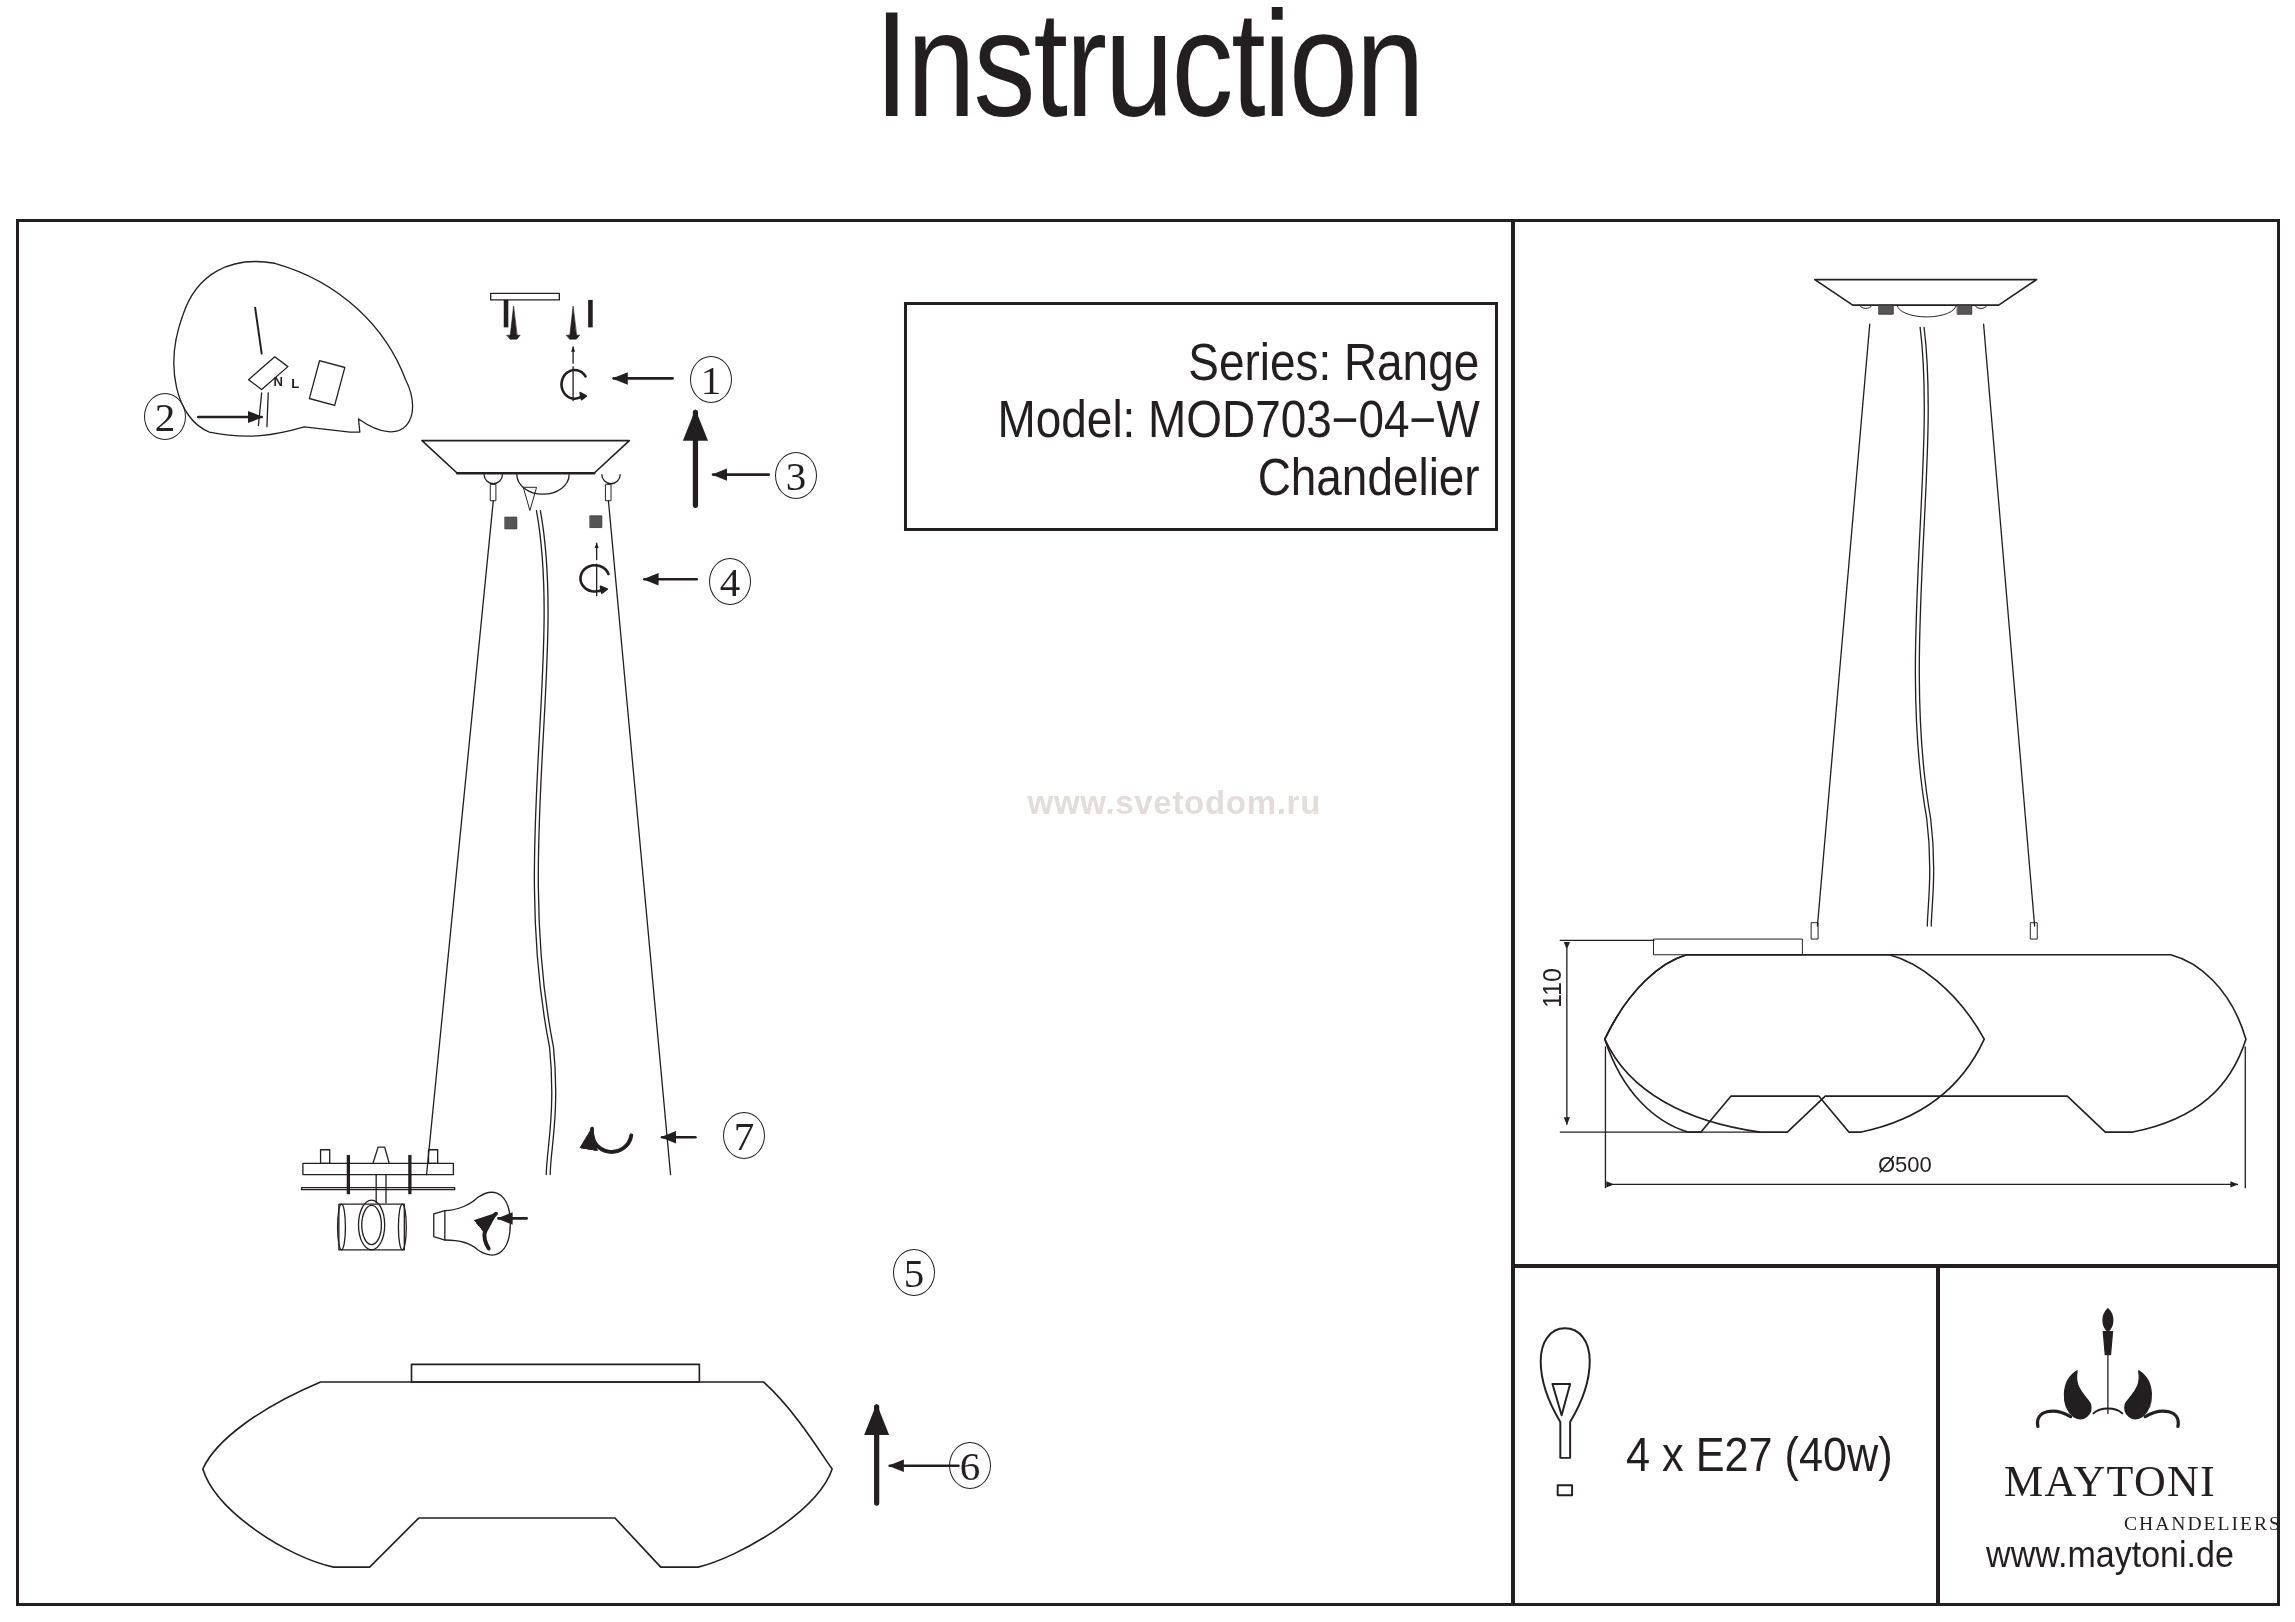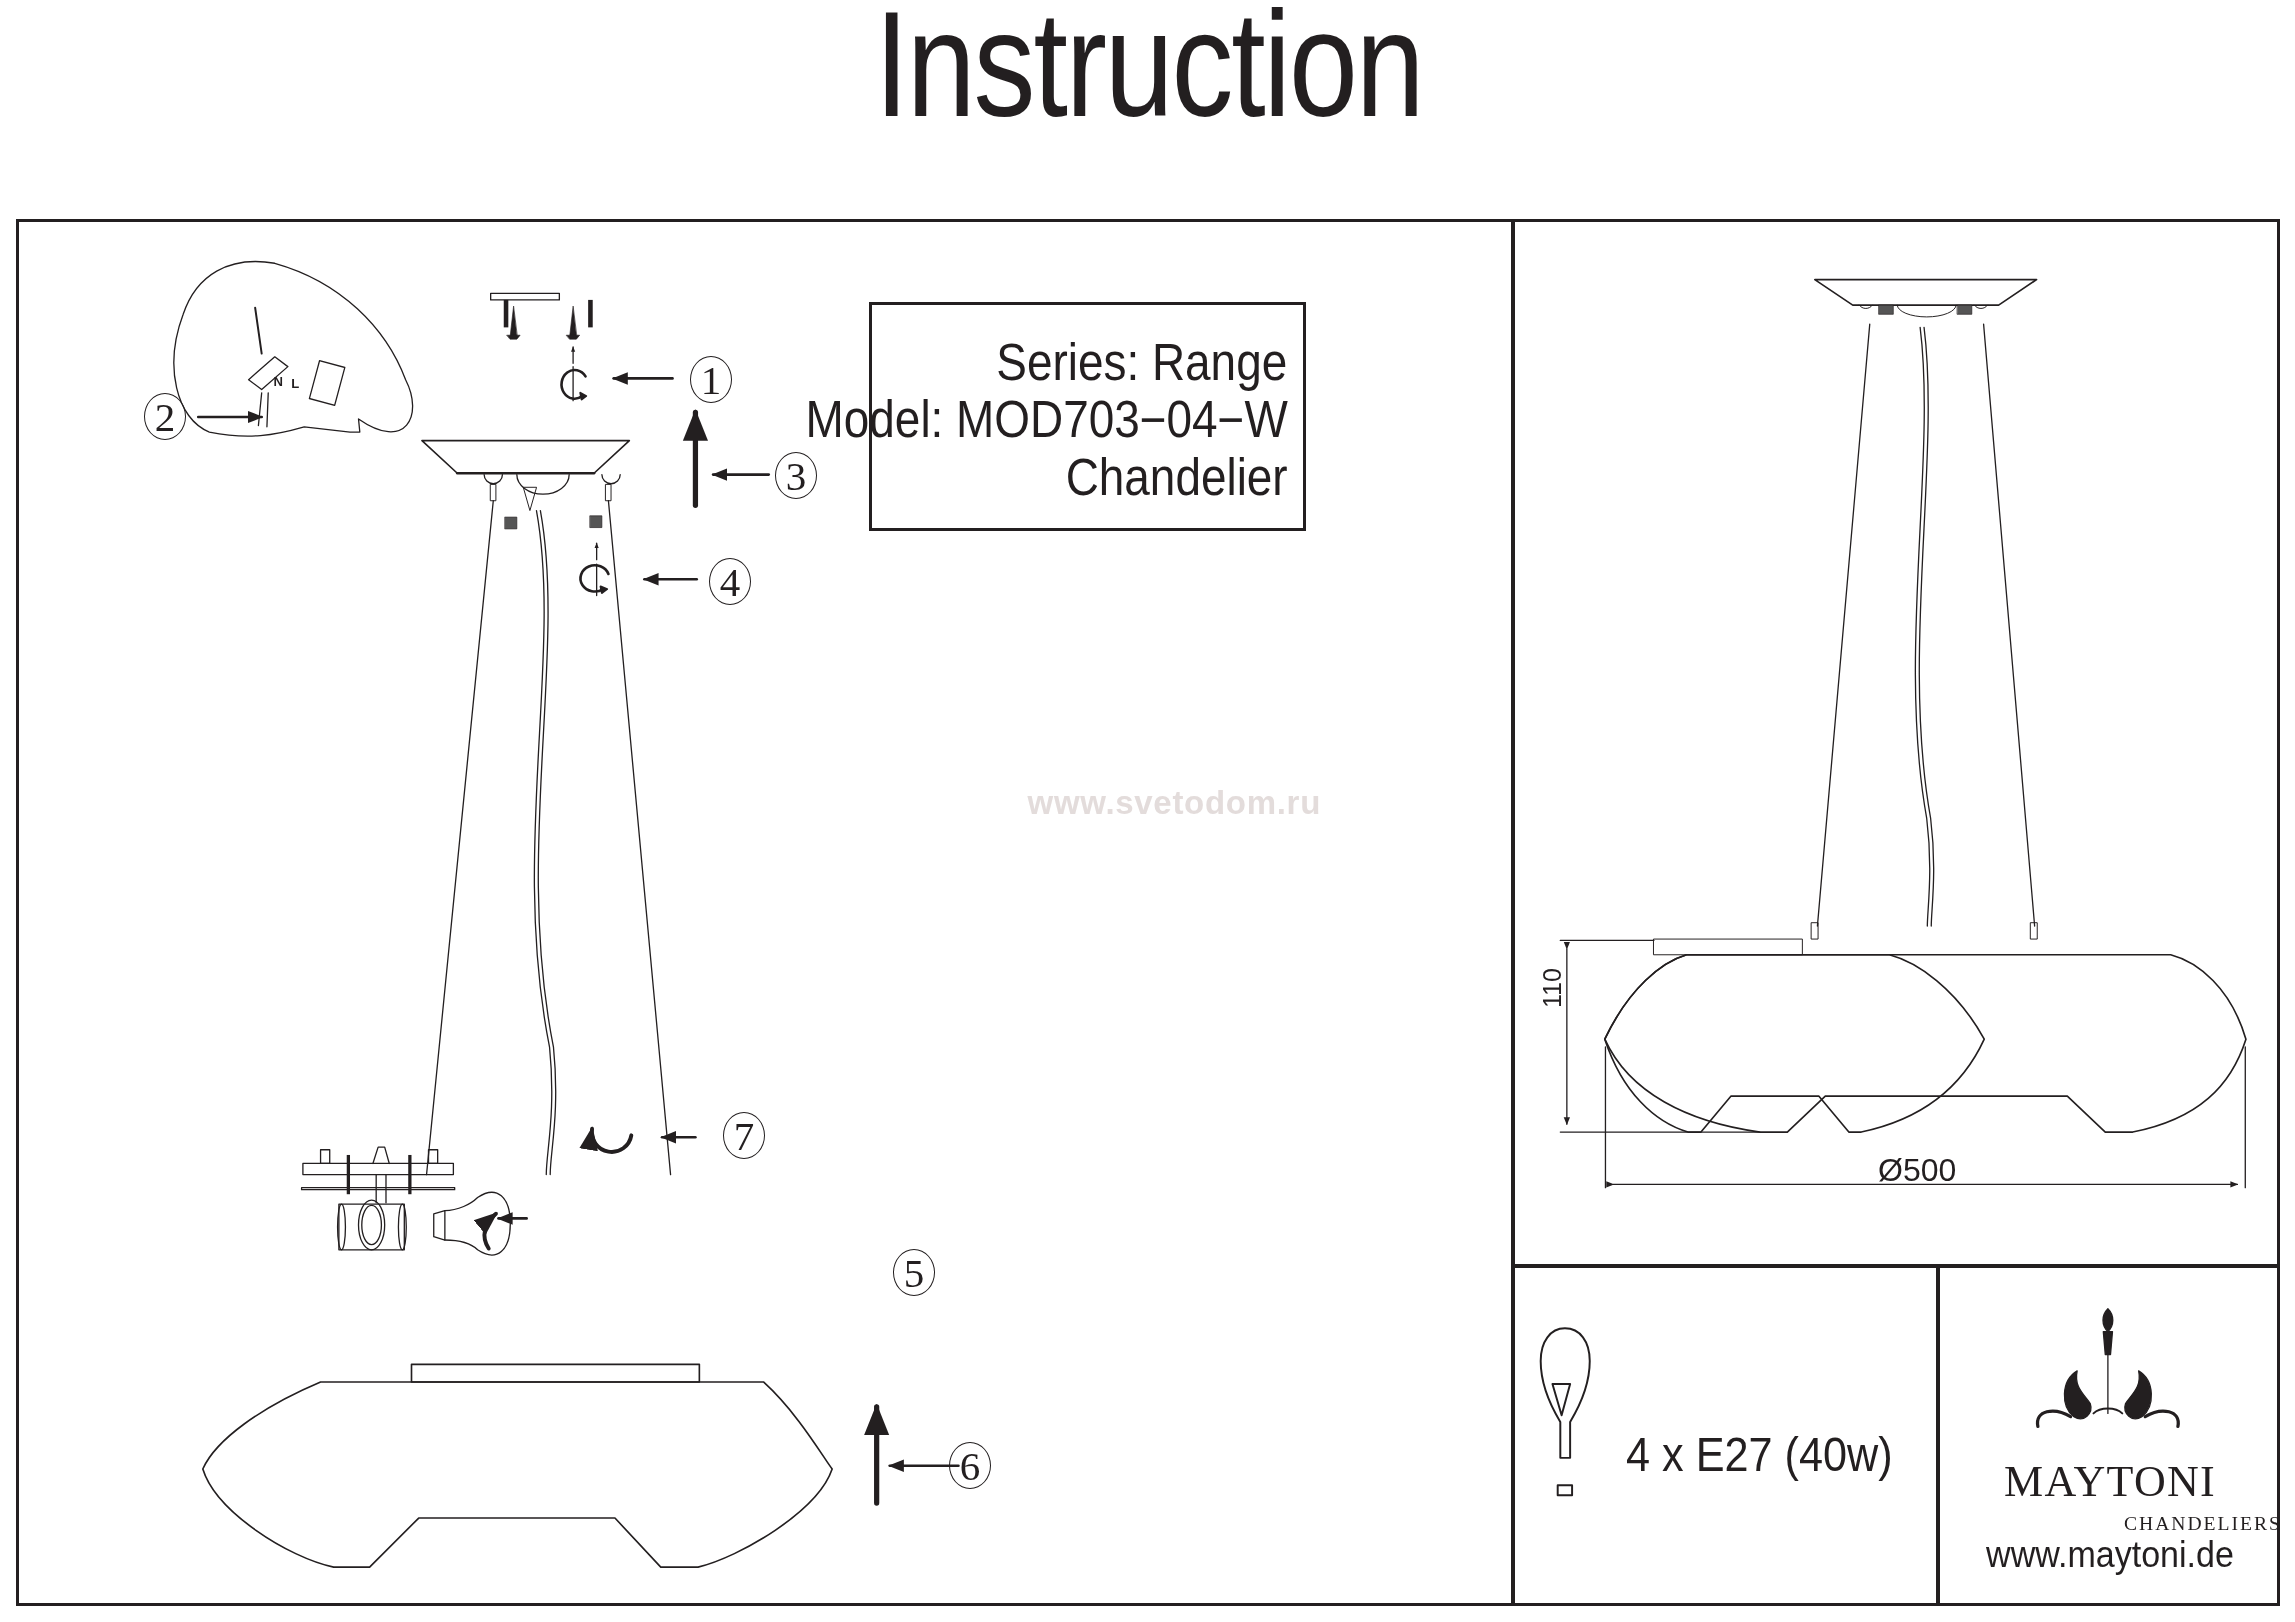--- a/index.html
+++ b/index.html
@@ -6,40 +6,40 @@
   body { width: 2295px; height: 1623px; position: relative; overflow: hidden;
          font-family: "Liberation Sans", sans-serif; color: #231f20; }
   .abs { position: absolute; }
   #title { left: 0; width: 2295px; top: -11.8px; text-align: center;
            font-size: 151px; line-height: 151px; letter-spacing: -2.6px;
            transform: scaleX(0.82); transform-origin: 1153px 0; }
   .frame { position: absolute; border: 3.9px solid #231f20; box-sizing: border-box; }
   #outer-frame { left: 15.7px; top: 219px; width: 2264px; height: 1387px; }
   .vline { position: absolute; background: #231f20; width: 3.9px; }
   .hline { position: absolute; background: #231f20; height: 3.9px; }
-  #info-box { left: 869px; top: 302px; width: 437px; height: 229px;
+  #info-box { left: 904px; top: 302px; width: 594px; height: 229px;
               border: 3.9px solid #231f20; box-sizing: border-box; }
   .info-line { position: absolute; right: 15.7px; font-size: 51px; line-height: 59px;
                white-space: nowrap; transform: scaleX(0.9); transform-origin: right center; }
   #watermark { left: 968px; top: 784px; width: 353px; text-align: right;
                font-size: 33px; font-weight: bold; color: #e3dcdb; letter-spacing: 0.7px; }
   .step-num { position: absolute; width: 42px; height: 47px; border: 1.3px solid #231f20;
               border-radius: 50%; box-sizing: border-box; text-align: center;
               font-family: "Liberation Serif", serif; font-size: 41px; line-height: 46px; }
   #bulb-spec { left: 1626px; top: 1427px; font-size: 48px; white-space: nowrap;
                transform: scaleX(0.9); transform-origin: left center; }
   #brand-name { left: 1938px; width: 344px; top: 1456px; text-align: center;
                 font-family: "Liberation Serif", serif; font-size: 44px; letter-spacing: 1.3px; }
   #brand-sub { left: 1938px; width: 344px; top: 1513px; text-align: right;
                font-family: "Liberation Serif", serif; font-size: 19.6px; letter-spacing: 2px; }
   #brand-url { left: 1938px; width: 344px; top: 1534px; text-align: center;
                font-size: 37px; transform: scaleX(0.92); }
   #dim-height { left: 1538px; top: 1008px; font-size: 25px; transform: rotate(-90deg);
                 transform-origin: left top; }
-  #dim-width { left: 1878px; top: 1152px; font-size: 32px; }
+  #dim-width { left: 1878px; top: 1152px; font-size: 22px; }
   svg#drawing { position: absolute; left: 0; top: 0; }
 </style>
 </head>
 <body>
 
 <div id="title" class="abs">Instruction</div>
 
 <div id="outer-frame" class="frame"></div>
 <div class="vline" style="left:1511px; top:220px; height:1385px;"></div>
 <div class="hline" style="left:1511px; top:1264px; width:769px;"></div>

